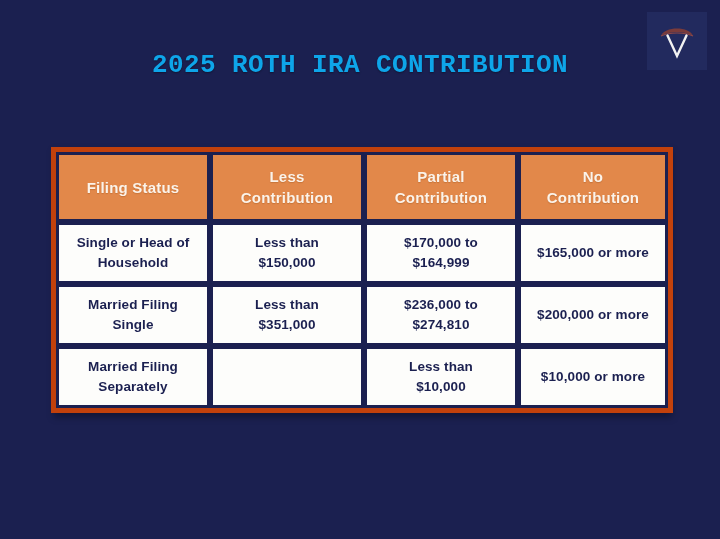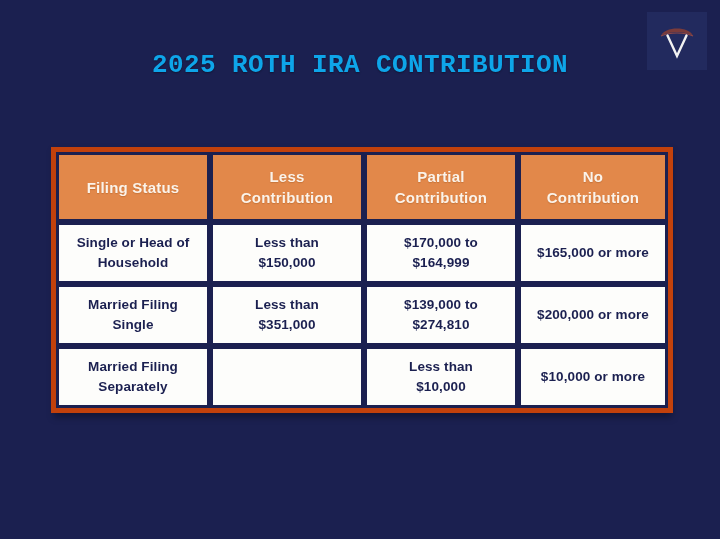--- a/index.html
+++ b/index.html
@@ -185,21 +185,21 @@
         <tr>
           <td>
             <span class="cell-line">Married Filing</span>
             <span class="cell-line">Single</span>
           </td>
           <td>
             <span class="cell-line">Less than</span>
             <span class="cell-line">$351,000</span>
           </td>
           <td>
-            <span class="cell-line">$139,000 to</span>
+            <span class="cell-line">$236,000 to</span>
             <span class="cell-line">$274,810</span>
           </td>
           <td>
             <span class="cell-line">$200,000 or more</span>
           </td>
         </tr>
 
         <tr>
           <td>
             <span class="cell-line">Married Filing</span>

